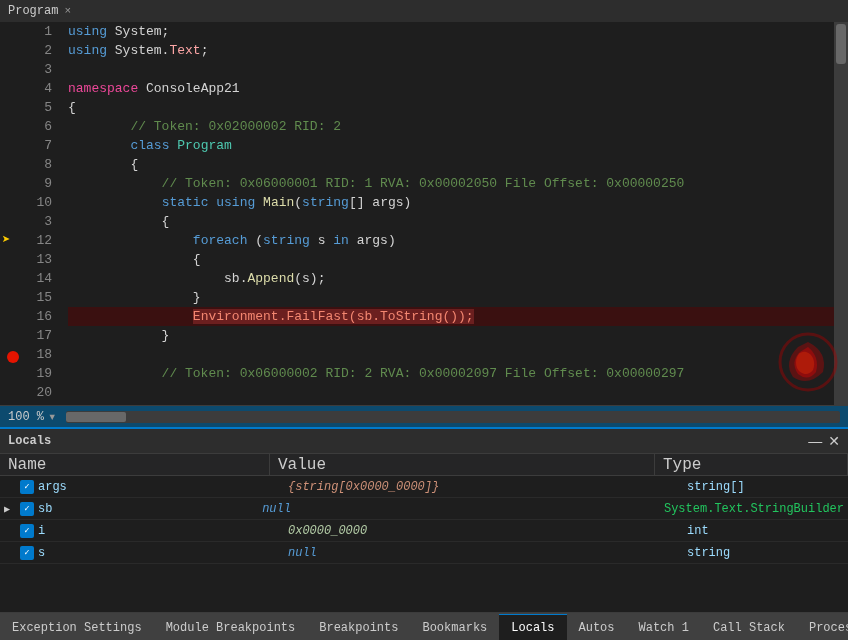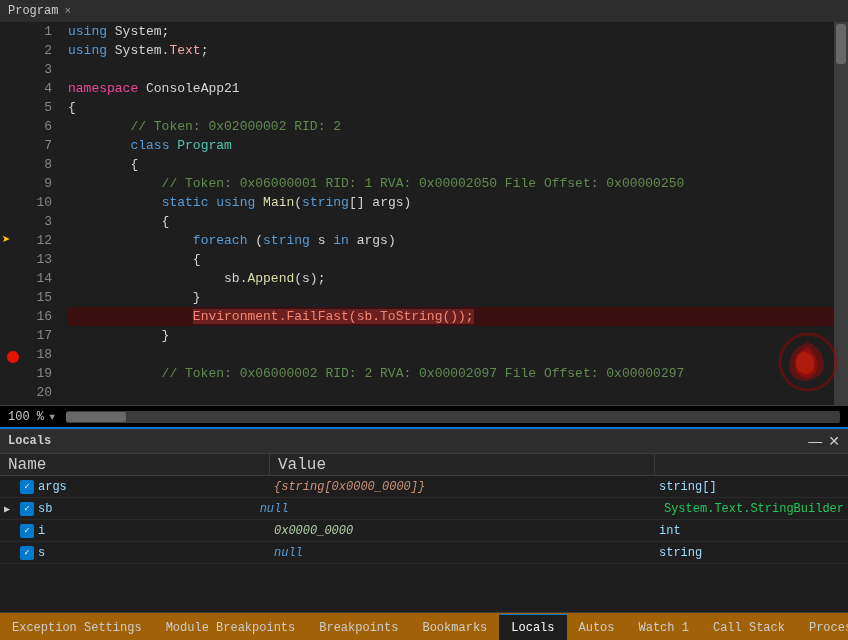--- a/index.html
+++ b/index.html
@@ -98,21 +98,21 @@
     
     .scrollbar-v {
       width: 14px;
       background: #3c3c3c;
       flex-shrink: 0;
     }
 
     
     .zoom-bar {
       height: 22px;
-      background: #000000;
+      background: #0c4a6e;
       display: flex;
       align-items: center;
       padding: 0 8px;
       flex-shrink: 0;
       border-top: 1px solid #3c3c3c;
     }
     .zoom-text {
       color: #cccccc;
       font-size: 12px;
     }
@@ -186,20 +186,21 @@
 
     .table-body {
       overflow: hidden;
     }
 
     .table-row {
       display: flex;
       height: 22px;
       align-items: center;
       border-bottom: 1px solid #2a2a2a;
+      gap: 14px;
     }
 
     .td {
       padding: 0 4px;
       height: 100%;
       display: flex;
       align-items: center;
       font-size: 12px;
     }
 
@@ -236,21 +237,21 @@
     .var-name { color: #9cdcfe; }
     .val-string { color: #ce9178; }
     .val-null { color: #569cd6; }
     .val-hex { color: #b5cea8; }
     .type-sys { color: #22c55e; margin-left: 40px; }
     .type-plain { color: #9cdcfe; }
 
     
     .bottom-tabs {
       height: 28px;
-      background: #a16207;
+      background: #404040;
       display: flex;
       align-items: flex-end;
       flex-shrink: 0;
       border-top: 1px solid #3c3c3c;
     }
 
     .tab-item {
       padding: 0 12px;
       height: 26px;
       display: flex;
@@ -386,20 +387,21 @@
     <span class="panel-title">Locals</span>
     <div class="panel-controls">
       <button class="panel-btn">—</button>
       <button class="panel-btn">✕</button>
     </div>
   </div>
   <div class="locals-table">
     <div class="table-header">
       <div class="th th-name">Name</div>
       <div class="th th-value">Value</div>
+      <div class="th th-type">Type</div>
     </div>
     <div class="table-body" id="locals-table-body">
         <div class="table-row">
           <div class="td td-name">
             <span class="expand-arrow" style="opacity: 0;"></span>
             <span class="icon-check"></span>
             <span class="var-name">args</span>
           </div>
           <div class="td td-value val-string">{string[0x0000_0000]}</div>
           <div class="td td-type type-plain">string[]</div>

